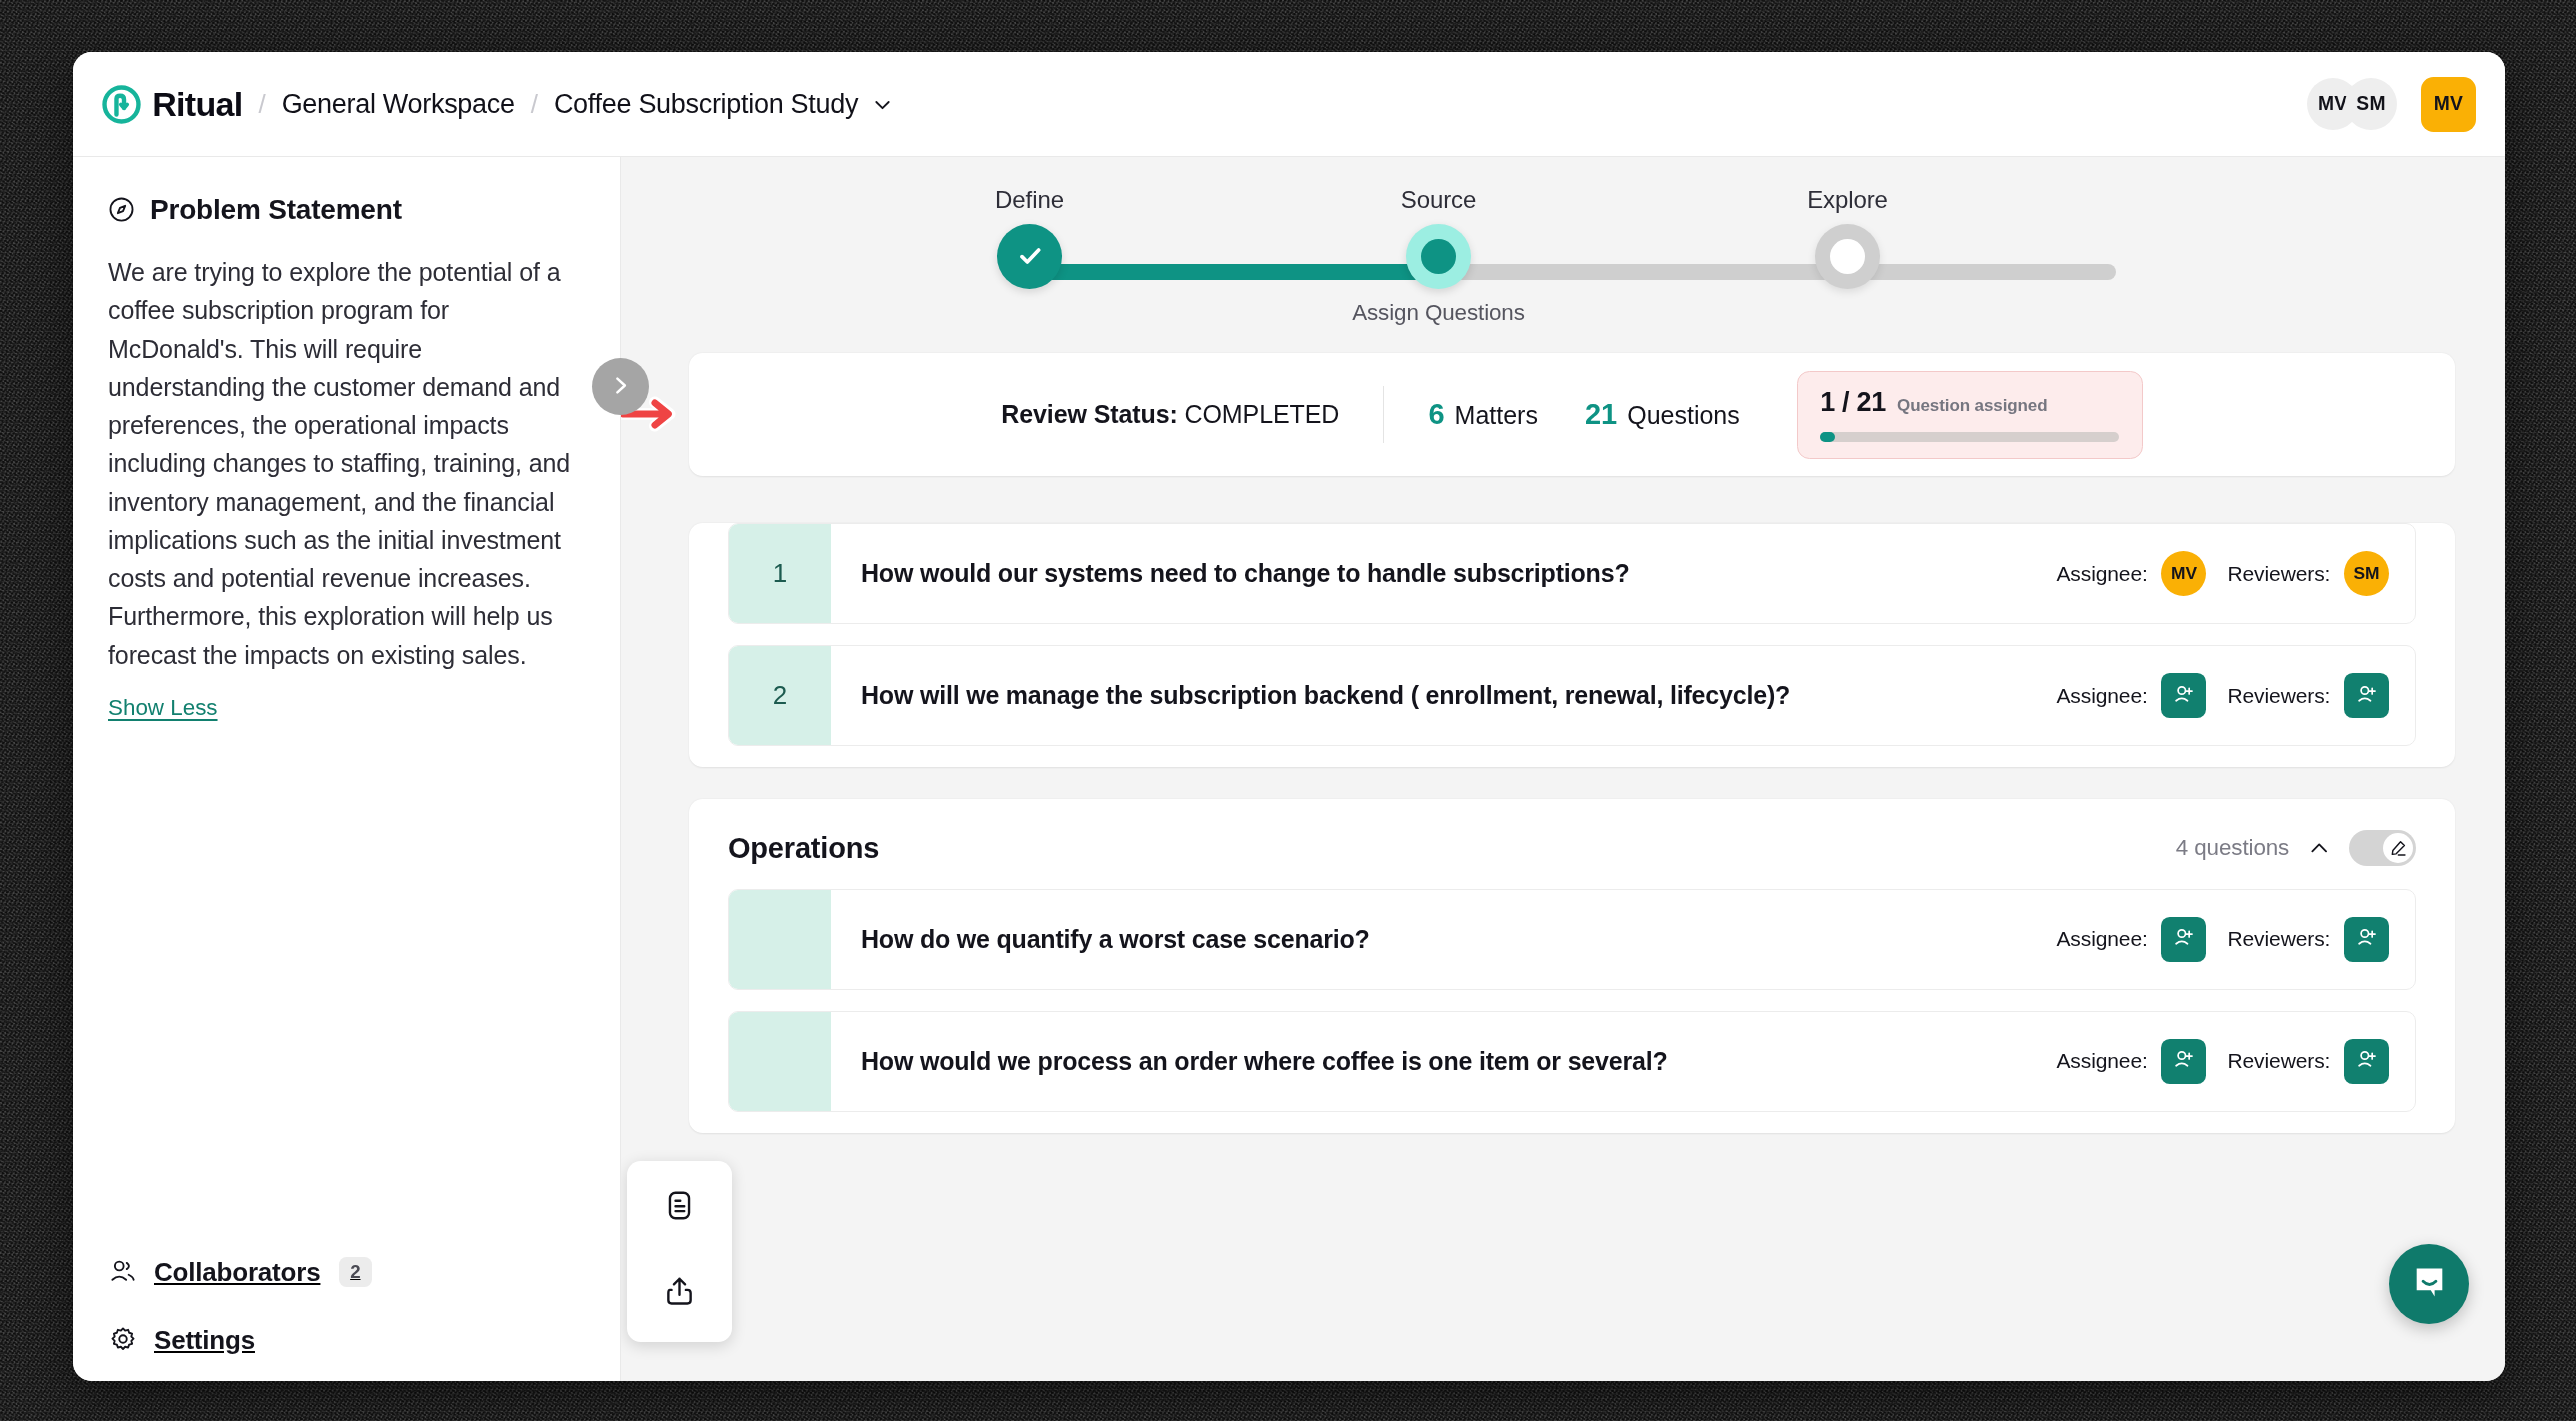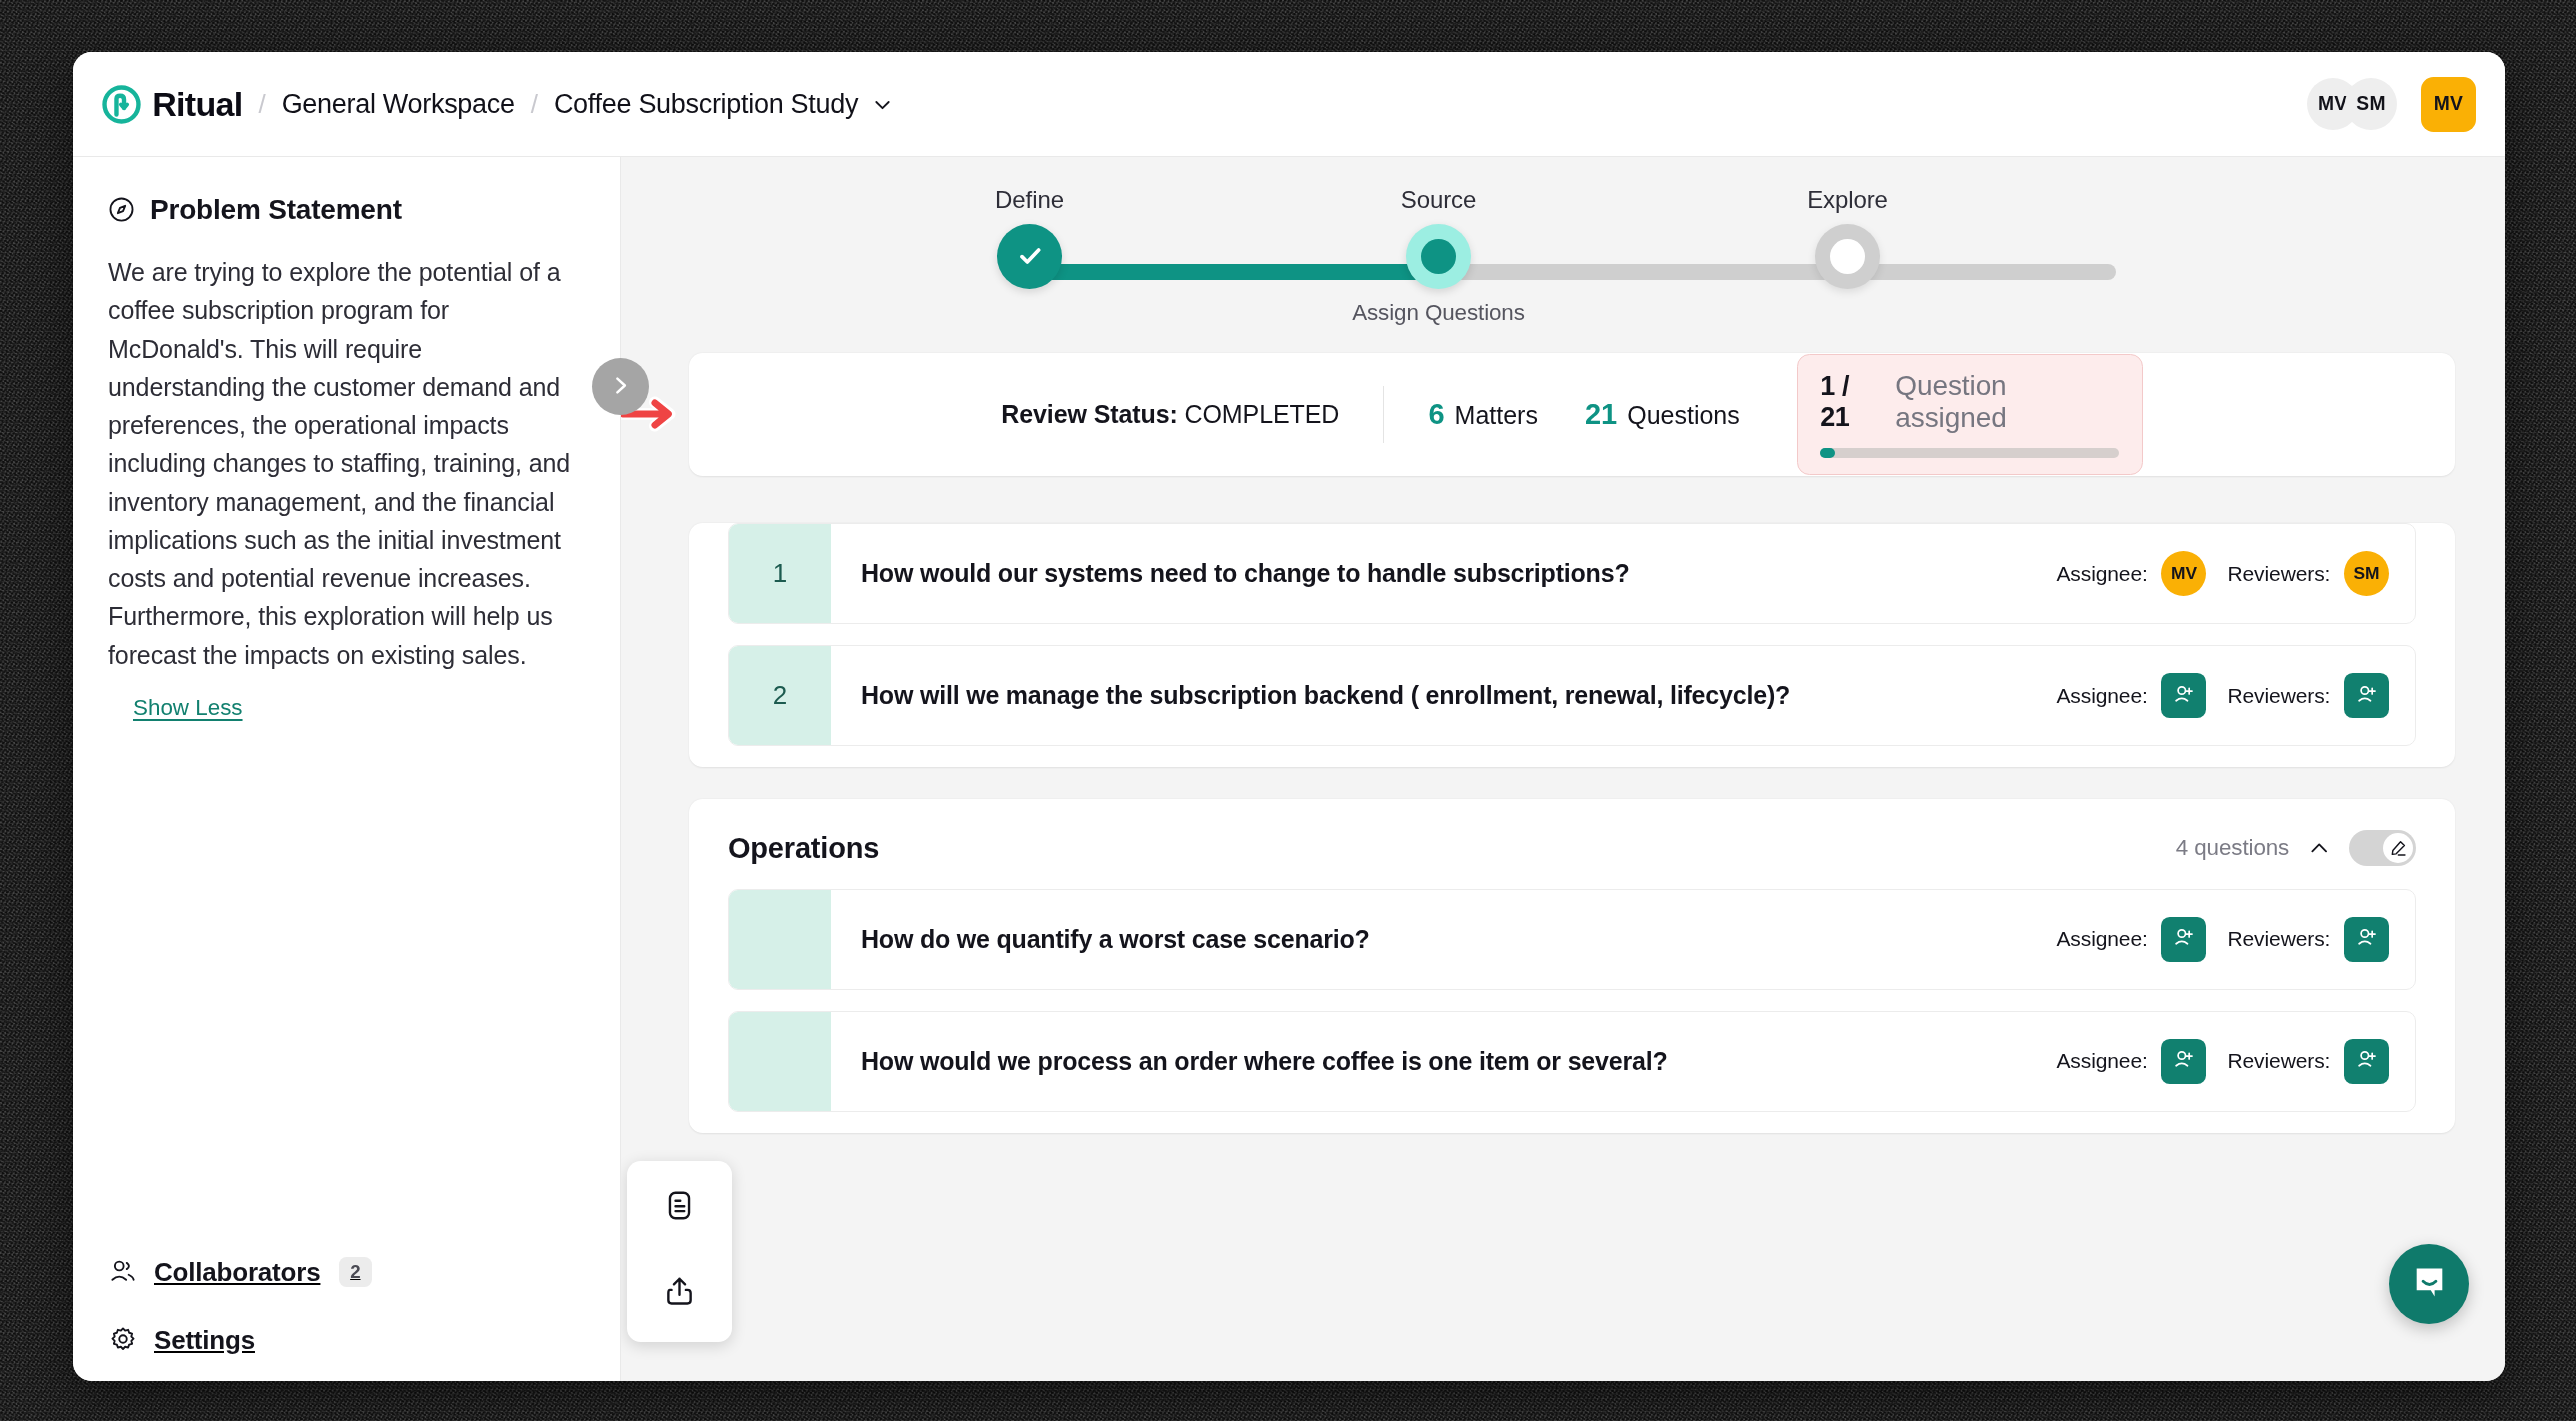--- a/index.html
+++ b/index.html
@@ -80,21 +80,21 @@
   }
   .ps-head { display: flex; align-items: center; gap: 15px; margin-bottom: 27px; }
   .ps-title { font-size: 28px; font-weight: 700; color: #14141c; letter-spacing: -0.2px; }
   .ps-body {
     font-size: 25px; line-height: 1.53; color: #2d2d36;
     letter-spacing: -0.1px;
   }
   .show-less {
     display: inline-block; margin-top: 21px;
     font-size: 22.4px; color: #12806f; text-decoration: underline;
-    text-underline-offset: 3.7px; cursor: pointer; margin-left: 25px;
+    text-underline-offset: 3.7px; cursor: pointer;
   }
   .sidebar-bottom { margin-top: auto; display: flex; flex-direction: column; gap: 36px; }
   .side-item { display: flex; align-items: center; gap: 16px; cursor: pointer; text-decoration: underline; }
   .side-label { font-size: 26px; font-weight: 700; color: #14141c; letter-spacing: -0.2px; }
   .side-badge {
     background: #ececec; color: #4a4a53; border-radius: 7.5px;
     font-size: 18.7px; font-weight: 600; padding: 3.7px 11.2px; margin-left: 2.5px;
   }
   .collapse-btn {
     position: absolute; right: -29px; top: 201px;
@@ -143,21 +143,21 @@
   .vdiv { width: 1.2px; height: 57px; background: #e4e4e4; margin: 0 44px; }
   .stat-num { display: flex; align-items: baseline; gap: 10px; margin-right: 47px; }
   .stat-num .n { font-size: 29px; font-weight: 700; color: #0e9384; }
   .stat-num .t { font-size: 25px; color: #14141c; }
   .assigned-pill {
     background: #fdecec; border: 1.2px solid #f3c9c9; border-radius: 12.5px;
     padding: 15px 22.4px 16px 22.4px; width: 346px; margin-left: 10px;
   }
   .assigned-top { display: flex; align-items: baseline; gap: 11.2px; }
   .assigned-frac { font-size: 27px; font-weight: 700; color: #14141c; letter-spacing: -0.3px; }
-  .assigned-label { font-size: 28px; color: #767680; letter-spacing: -0.1px; }
+  .assigned-label { font-size: 17px; color: #767680; letter-spacing: -0.1px; font-weight: bold; }
   .assigned-bar { margin-top: 13.7px; height: 10px; border-radius: 5px; background: #d6cfcd; position: relative; }
   .assigned-bar i { position: absolute; left: 0; top: 0; height: 10px; width: 13.7px; border-radius: 5px; background: #0e9384; }
   .red-arrow { position: absolute; left: -70px; top: 50%; transform: translateY(-50%); }
 
   
   .group-card { background: #fff; border-radius: 13.7px; box-shadow: 0 0.6px 1.9px rgba(0,0,0,.08); margin-bottom: 32px; overflow: hidden; }
   .group-head { display: flex; align-items: center; padding: 31px 39px 22.4px 39px; }
   .group-title { font-size: 29px; font-weight: 700; color: #14141c; letter-spacing: -0.2px; }
   .group-right { margin-left: auto; display: flex; align-items: center; gap: 18.7px; }
   .group-count { font-size: 22.4px; color: #7b7b85; letter-spacing: -0.1px; }

